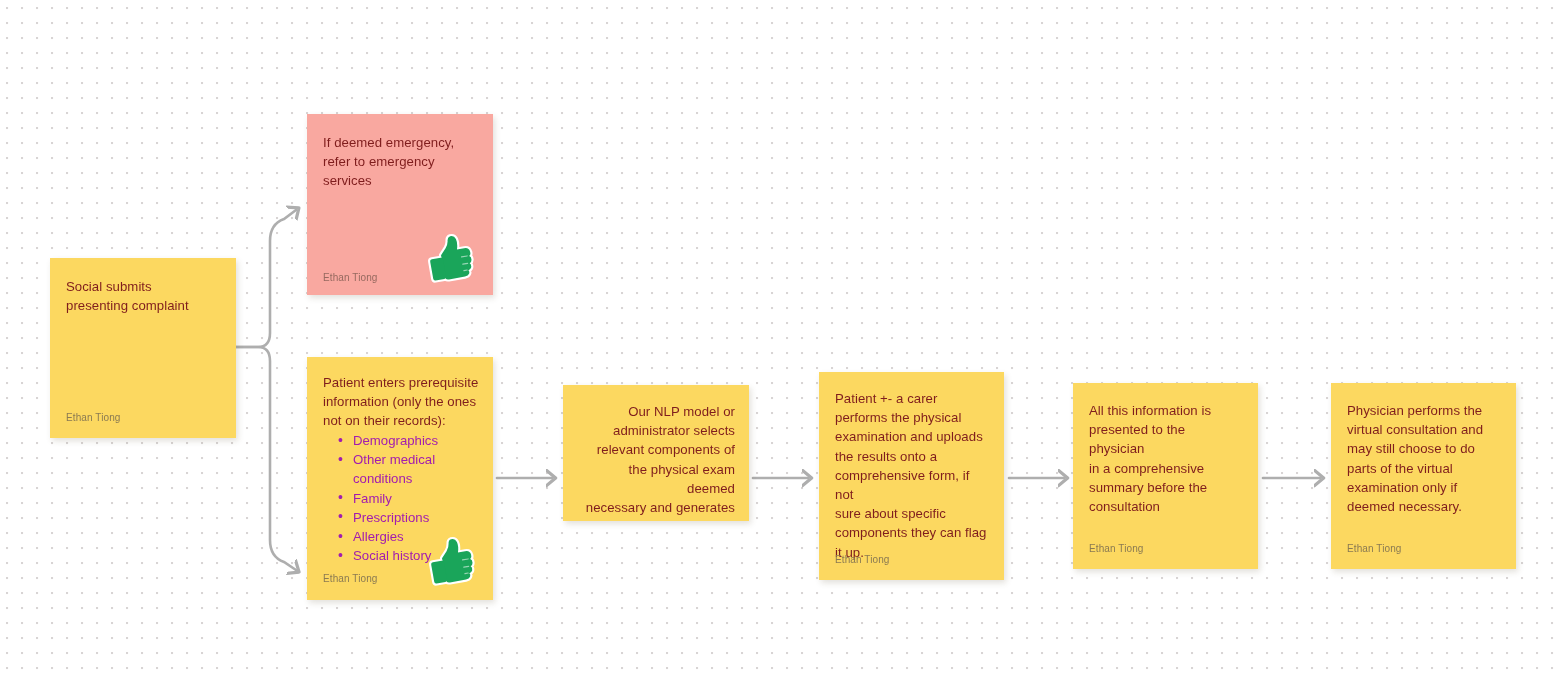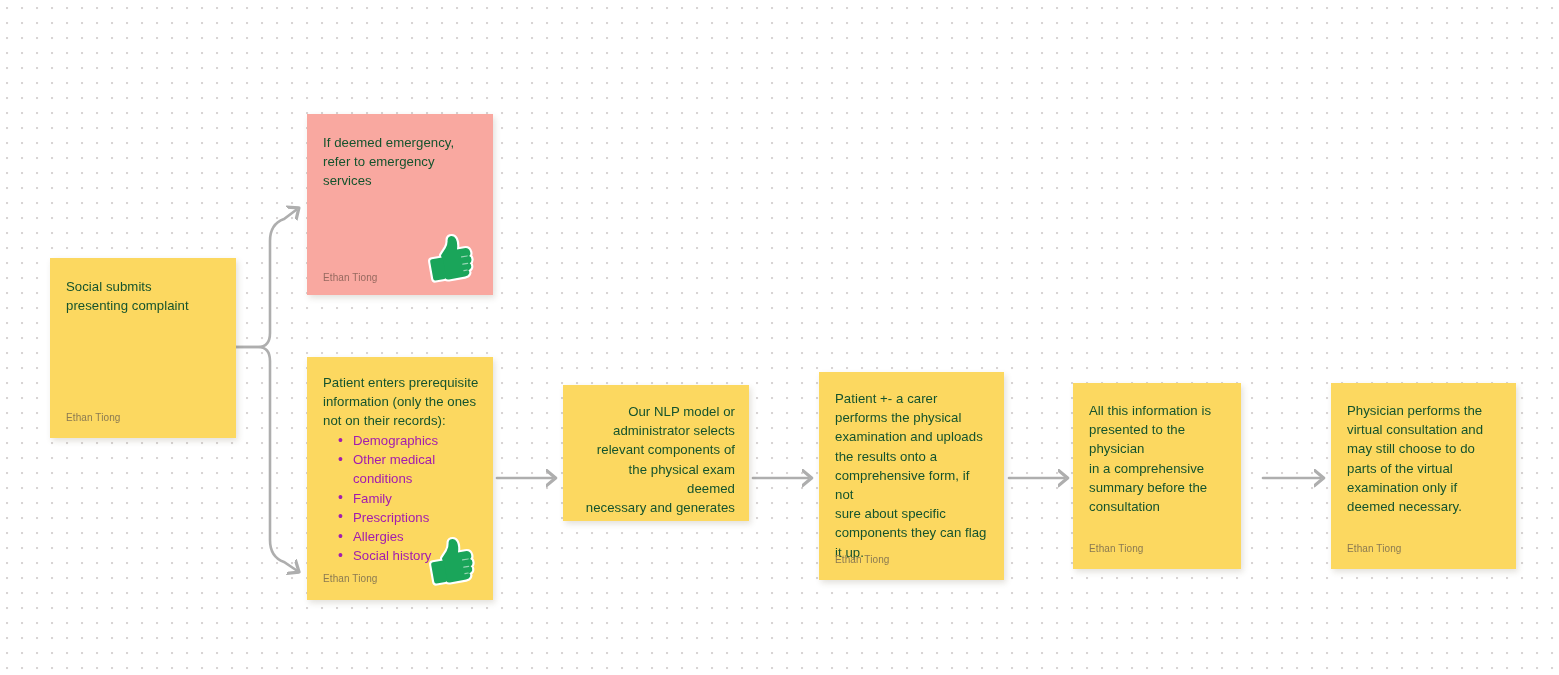--- a/index.html
+++ b/index.html
@@ -37,21 +37,21 @@
     box-shadow: 2px 3px 6px rgba(80,70,40,0.16);
     overflow: hidden;
   }
   .note-body {
     position: absolute;
     left: 16px;
     right: 14px;
     top: 19px;
     font-size: 13.2px;
     line-height: 19.2px;
-    color: #14532d;
+    color: #7f1d1d;
     letter-spacing: 0.05px;
     white-space: pre-wrap;
   }
   .note-list {
     position: absolute;
     left: 30px;
     right: 12px;
     list-style: none;
     font-size: 13.2px;
     line-height: 19.2px;
@@ -199,21 +199,21 @@
 performs the physical
 examination and uploads
 the results onto a
 comprehensive form, if not
 sure about specific
 components they can flag
 it up.</div>
     <div class="note-author" style="top:181px;">Ethan Tiong</div>
   </div>
 
-  <div class="note yellow" style="left:1073px; top:383px; width:168px; height:186px; background:#fcd860;">
+  <div class="note yellow" style="left:1073px; top:383px; width:185px; height:186px; background:#fcd860;">
     <div class="note-body" style="top:18px;">All this information is
 presented to the physician
 in a comprehensive
 summary before the
 consultation</div>
     <div class="note-author" style="top:159px;">Ethan Tiong</div>
   </div>
 
   <div class="note yellow" style="left:1331px; top:383px; width:185px; height:186px; background:#fcd860;padding-left:32px;">
     <div class="note-body" style="top:18px;">Physician performs the

